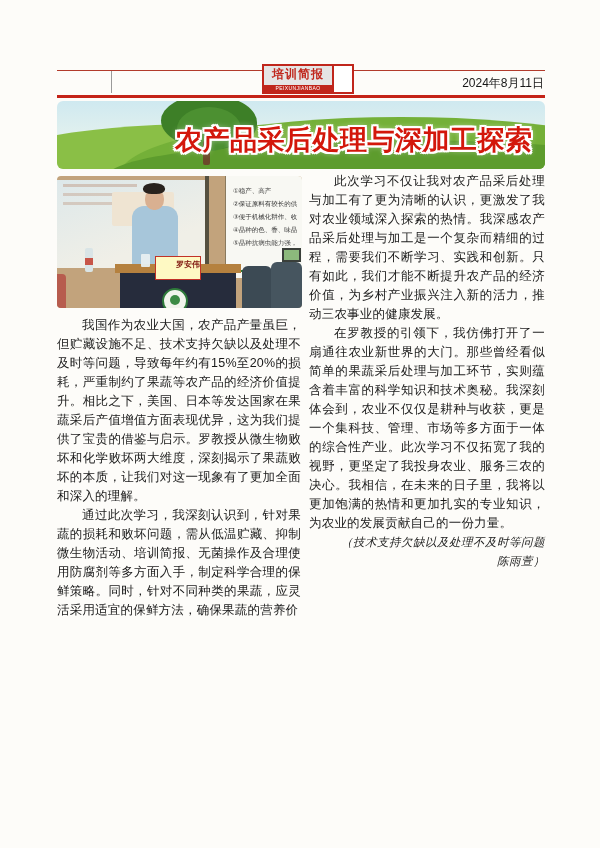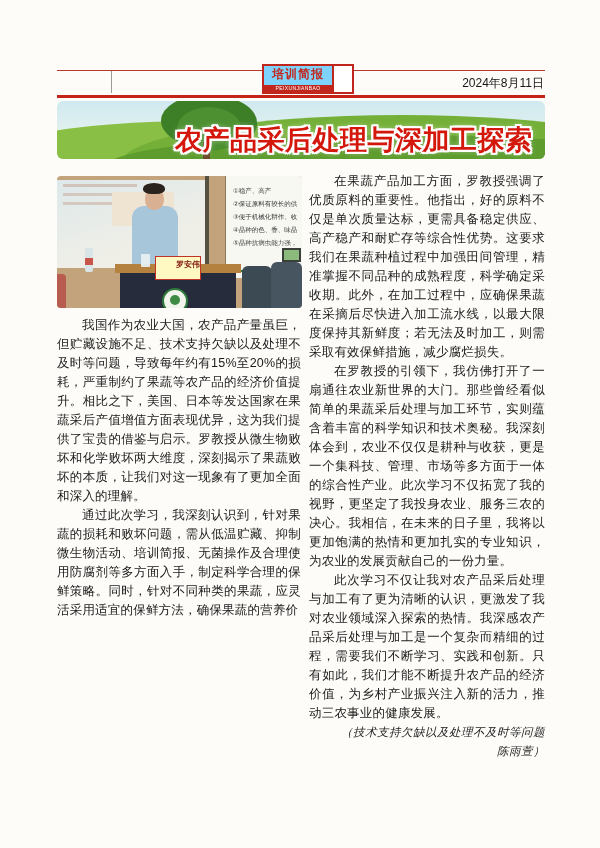--- a/index.html
+++ b/index.html
@@ -17,26 +17,26 @@
     font-family:"Liberation Serif","DejaVu Serif",serif;
     font-weight:bold;font-size:25px;line-height:27px;color:#111;margin-top:40px;
   }
   .hdr-vline{position:absolute;left:111px;top:71px;width:1px;height:22px;background:#9a9a9a;}
   .issue-date{position:absolute;right:56px;top:75px;font-size:12px;color:#161616;}
   .masthead{
     position:absolute;left:262px;top:64px;width:92px;height:30px;
     background:#c0261c;box-sizing:border-box;padding:2px;display:flex;gap:2px;
   }
   .m-left{flex:1;display:flex;flex-direction:column;min-width:0;}
-  .m-title{background:#7dd3fc;color:#c0261c;font-weight:bold;font-size:12px;line-height:17px;text-align:center;letter-spacing:1px;flex:1;white-space:nowrap;overflow:hidden;}
+  .m-title{background:#e5e5e5;color:#c0261c;font-weight:bold;font-size:12px;line-height:17px;text-align:center;letter-spacing:1px;flex:1;white-space:nowrap;overflow:hidden;}
   .m-sub{color:#fff;font-size:5px;line-height:7px;text-align:center;letter-spacing:.4px;white-space:nowrap;}
   .m-box{width:18px;background:#fff;}
   
   .banner{
-    position:absolute;left:57px;top:101px;width:488px;height:58px;
+    position:absolute;left:57px;top:101px;width:488px;height:68px;
     border-radius:6px;overflow:hidden;
     background:linear-gradient(#cfe9f0 0%,#e3f1ee 55%,#d9ecd8 100%);
   }
   .hill1{position:absolute;left:-18%;top:34%;width:95%;height:150%;background:#8abf46;border-radius:50%;}
   .hill2{position:absolute;right:-28%;top:24%;width:115%;height:170%;background:#74b038;border-radius:50%;}
   .hill3{position:absolute;left:10%;bottom:-68%;width:120%;height:110%;background:#5d9c2d;border-radius:50%;}
   .tree-crown{position:absolute;left:104px;top:-6px;width:96px;height:54px;background:#3d7f27;border-radius:48% 52% 46% 54%;}
   .tree-crown2{position:absolute;left:120px;top:6px;width:64px;height:44px;background:#4c9031;border-radius:50%;}
   .tree-trunk{position:absolute;left:146px;top:40px;width:7px;height:24px;background:#6b4a2a;border-radius:2px;}
   .banner-title{
@@ -148,19 +148,18 @@
     <div class="ph-chair2"></div>
     <div class="ph-monitor"></div>
   </div>
 
   <div class="col col-left">
     <p>我国作为农业大国，农产品产量虽巨，但贮藏设施不足、技术支持欠缺以及处理不及时等问题，导致每年约有15%至20%的损耗，严重制约了果蔬等农产品的经济价值提升。相比之下，美国、日本等发达国家在果蔬采后产值增值方面表现优异，这为我们提供了宝贵的借鉴与启示。罗教授从微生物败坏和化学败坏两大维度，深刻揭示了果蔬败坏的本质，让我们对这一现象有了更加全面和深入的理解。</p>
     <p>通过此次学习，我深刻认识到，针对果蔬的损耗和败坏问题，需从低温贮藏、抑制微生物活动、培训简报、无菌操作及合理使用防腐剂等多方面入手，制定科学合理的保鲜策略。同时，针对不同种类的果蔬，应灵活采用适宜的保鲜方法，确保果蔬的营养价</p>
   </div>
 
   <div class="col col-right">
-    <p>在果蔬产品加工方面，罗教授强调了优质原料的重要性。他指出，好的原料不仅是单次质量达标，更需具备稳定供应、高产稳产和耐贮存等综合性优势。这要求我们在果蔬种植过程中加强田间管理，精准掌握不同品种的成熟程度，科学确定采收期。此外，在加工过程中，应确保果蔬在采摘后尽快进入加工流水线，以最大限度保持其新鲜度；若无法及时加工，则需采取有效保鲜措施，减少腐烂损失。</p>
+    <p>此次学习不仅让我对农产品采后处理与加工有了更为清晰的认识，更激发了我对农业领域深入探索的热情。我深感农产品采后处理与加工是一个复杂而精细的过程，需要我们不断学习、实践和创新。只有如此，我们才能不断提升农产品的经济价值，为乡村产业振兴注入新的活力，推动三农事业的健康发展。</p>
     <p>在罗教授的引领下，我仿佛打开了一扇通往农业新世界的大门。那些曾经看似简单的果蔬采后处理与加工环节，实则蕴含着丰富的科学知识和技术奥秘。我深刻体会到，农业不仅仅是耕种与收获，更是一个集科技、管理、市场等多方面于一体的综合性产业。此次学习不仅拓宽了我的视野，更坚定了我投身农业、服务三农的决心。我相信，在未来的日子里，我将以更加饱满的热情和更加扎实的专业知识，为农业的发展贡献自己的一份力量。</p>
-    <p>此次学习不仅让我对农产品采后处理与加工有了更为清晰的认识，更激发了我对农业领域深入探索的热情。我深感农产品采后处理与加工是一个复杂而精细的过程，需要我们不断学习、实践和创新。只有如此，我们才能不断提升农产品的经济价值，为乡村产业振兴注入新的活力，推动三农事业的健康发展。</p>
     <p class="signature">（技术支持欠缺以及处理不及时等问题 陈雨萱）</p>
   </div>
 
 </div>
 
 </body></html>

